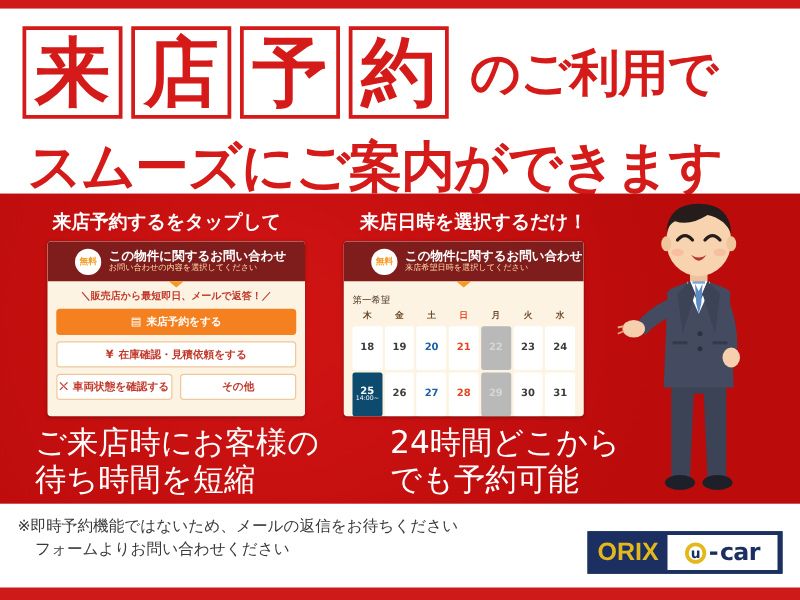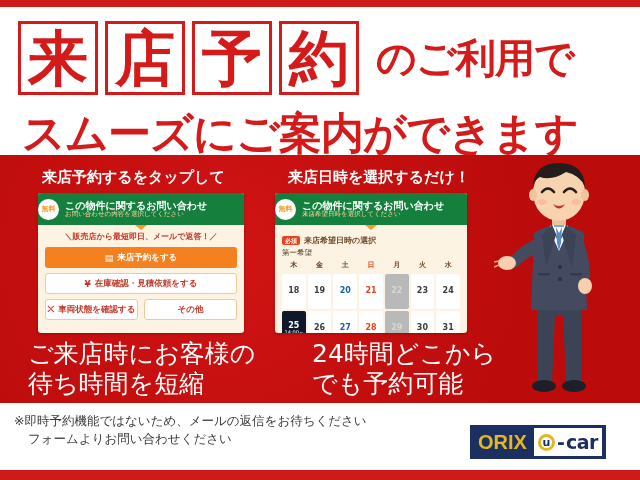--- a/index.html
+++ b/index.html
@@ -47,22 +47,22 @@
 
   
   .mock {
     position:absolute; background:#fdf3e2; border-radius:3px; overflow:hidden;
     box-shadow:0 1px 3px rgba(0,0,0,.25);
   }
   .mock-left  { left:38px;  top:193px; width:206px; height:140px; }
   .mock-right { left:275px; top:193px; width:192px; height:140px; }
 
   .mock-head {
-    background:#15803d; height:32px; display:flex; align-items:center;
-    padding:0 0;
+    background:#7f1d1d; height:32px; display:flex; align-items:center;
+    padding:0 22px;
   }
   .free-badge {
     width:21px; height:21px; border-radius:50%; background:#ffffff;
     color:#f59a23; font-size:7px; font-weight:bold;
     display:flex; align-items:center; justify-content:center; flex:none;
     margin-right:6px;
   }
   .mock-head-txt { line-height:1.12; }
   .mock-head-t1 { color:#ffffff; font-size:10px; font-weight:bold; white-space:nowrap; }
   .mock-head-t2 { color:#ffd9a8; font-size:6.5px; white-space:nowrap; }
@@ -106,21 +106,21 @@
   }
   .cal-dow.sun { color:#e8431f; }
   .cal-cell {
     height:35px; background:#ffffff; border-radius:2px;
     display:flex; flex-direction:column; align-items:center; justify-content:center;
     font-size:8px; font-weight:bold; color:#3c3c3c; line-height:1.05;
   }
   .cal-cell.sat { color:#1d5fa8; }
   .cal-cell.sun { color:#e8431f; }
   .cal-cell.off { background:#b9b9b9; color:#d6d6d6; }
-  .cal-cell.sel { background:#0f172a; color:#ffffff; }
+  .cal-cell.sel { background:#0c4a6e; color:#ffffff; }
   .cal-cell .time { font-size:5px; font-weight:normal; }
 
   
   .benefit {
     position:absolute; color:#ffffff; font-size:25px; font-weight:normal;
     text-align:left; line-height:1.18; white-space:nowrap;
   }
   .ben-left  { left:28px;  top:339px; }
   .ben-right { left:272px; top:339px;margin-left:40px; }
 
@@ -129,21 +129,21 @@
 
   
   .footer { position:absolute; left:0; top:403px; width:640px; height:67px; background:#fff; }
   .note {
     position:absolute; left:14px; top:412px; color:#3a3a3a;
     font-size:12.5px; line-height:1.46; white-space:nowrap;
   }
   .note-indent { padding-left:14px; }
 
   .logo {
-    position:absolute; left:470px; top:425px; width:136px; height:34px;
+    position:absolute; left:470px; top:425px; width:156px; height:34px;
     background:#1b3060; border:1px solid #1b3060; display:flex; align-items:center;
   }
   .logo-orix {
     color:#e3b81e; font-size:20px; font-weight:bold; letter-spacing:0px;
     padding:0 7px; flex:none; font-family:"Liberation Sans",sans-serif;
   }
   .logo-ucar {
     background:#ffffff; margin:3px 3px 3px 0; flex:1; height:28px;
     display:flex; align-items:center; justify-content:center;
   }
@@ -212,24 +212,20 @@
     <div class="mock-head">
       <div class="free-badge">無料</div>
       <div class="mock-head-txt">
         <div class="mock-head-t1">この物件に関するお問い合わせ</div>
         <div class="mock-head-t2">来店希望日時を選択してください</div>
       </div>
     </div>
     <div class="notch"></div>
 
     <div class="cal-wrap">
-      <div class="cal-label">
-        <span class="req-badge">必須</span>
-        <span class="cal-label-txt">来店希望日時の選択</span>
-      </div>
       <div class="cal-pref">第一希望</div>
 
       <div class="cal-grid">
         <div class="cal-dow">木</div>
         <div class="cal-dow">金</div>
         <div class="cal-dow">土</div>
         <div class="cal-dow sun">日</div>
         <div class="cal-dow">月</div>
         <div class="cal-dow">火</div>
         <div class="cal-dow">水</div>

